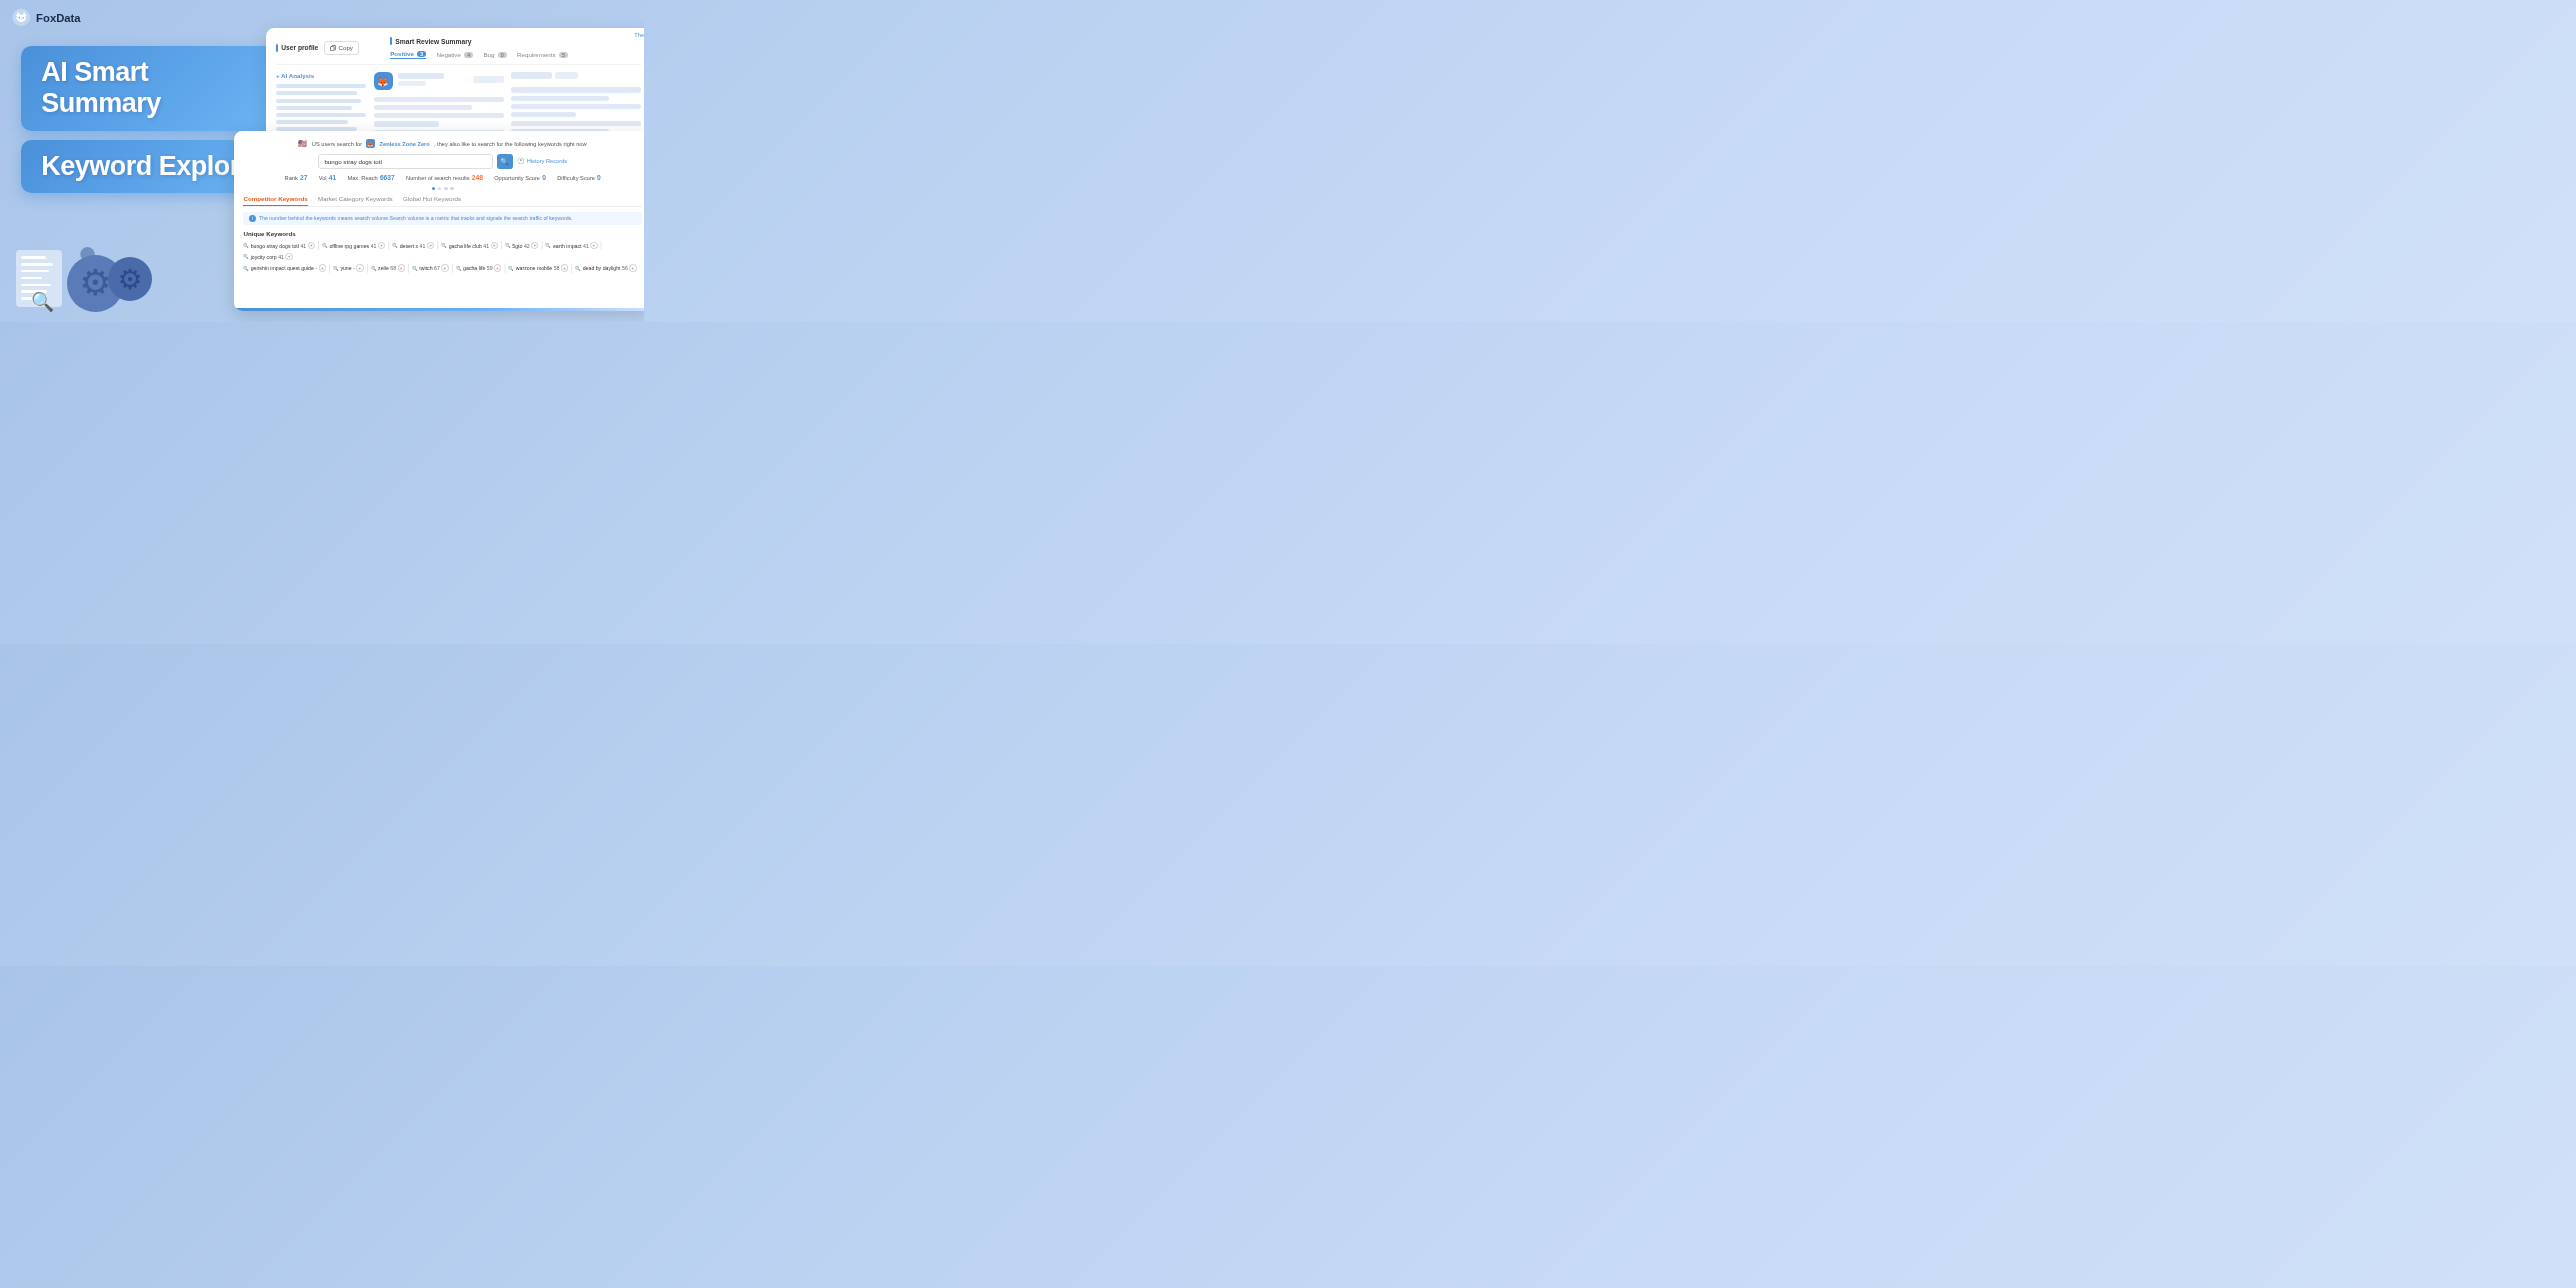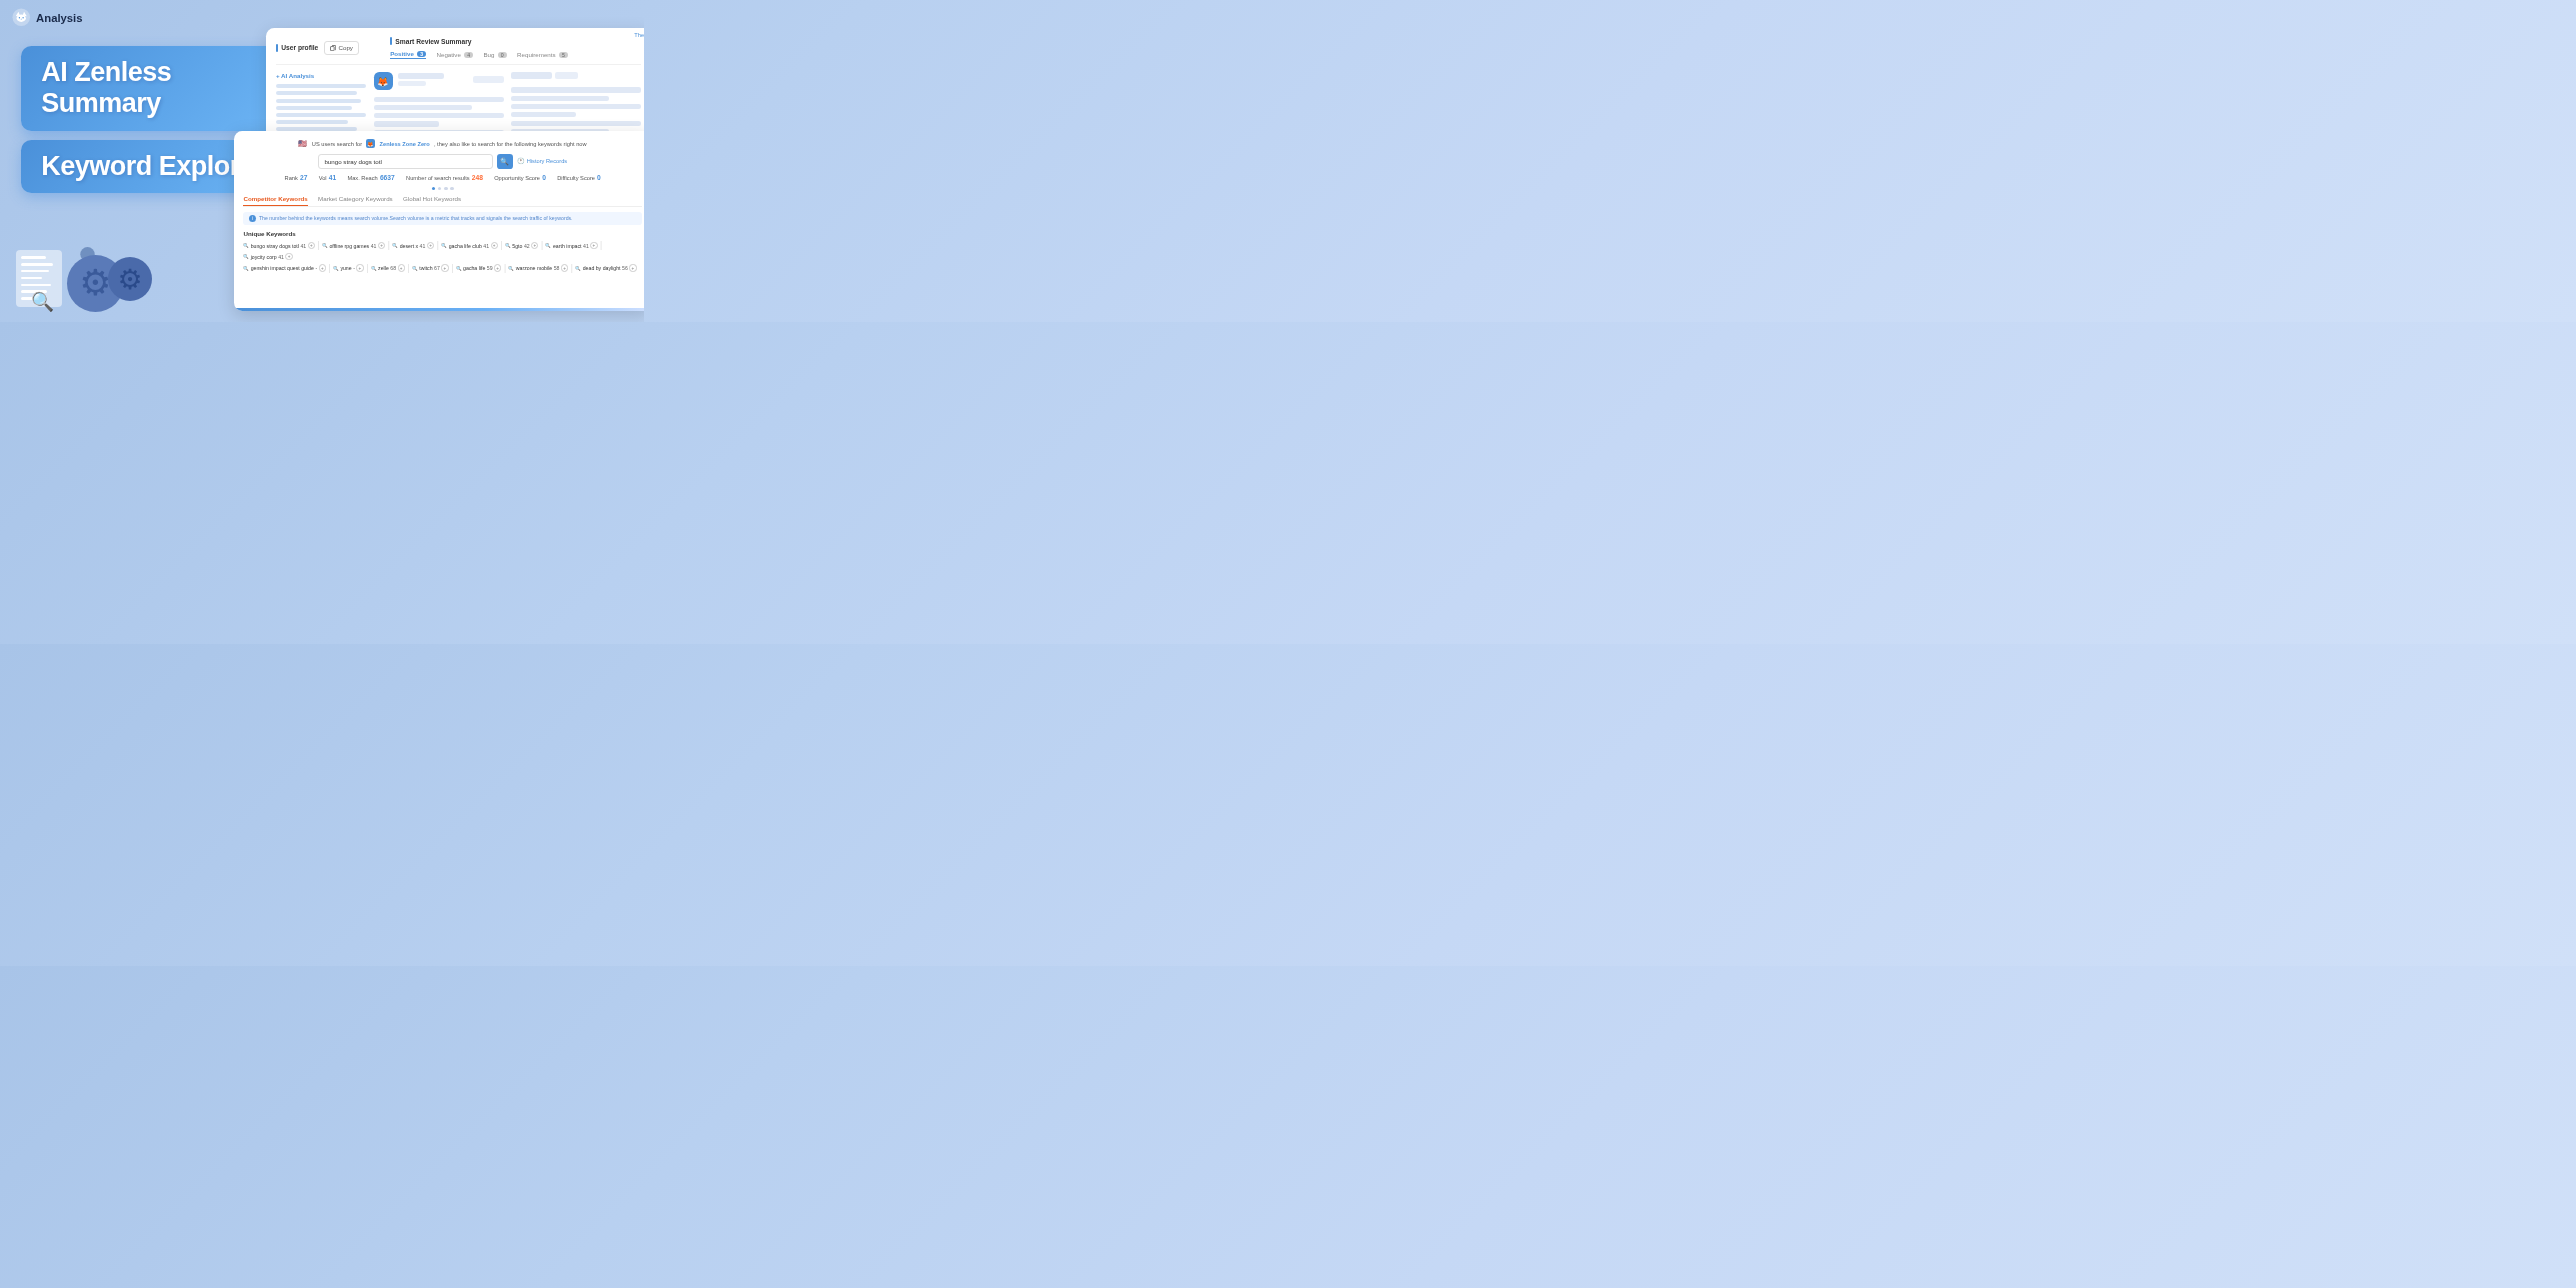--- a/index.html
+++ b/index.html
@@ -546,26 +546,26 @@
       <polygon points="32,18 26,8 23,16" fill="white"></polygon>
 
       <ellipse cx="20" cy="22" rx="10" ry="8" fill="white"></ellipse>
 
       <circle cx="16" cy="21" r="1.5" fill="#4a90d9"></circle>
       <circle cx="24" cy="21" r="1.5" fill="#4a90d9"></circle>
 
       <ellipse cx="20" cy="24" rx="1.5" ry="1" fill="#4a90d9"></ellipse>
     </svg>
   </div>
-  <span class="brand-name">Analysis</span>
+  <span class="brand-name">FoxData</span>
 </header>
 
 <div class="left-content">
   <div class="hero-button-1">
-    <span>AI Zenless Summary</span>
+    <span>AI Smart Summary</span>
   </div>
   <div class="hero-button-2">
     <span>Keyword Explore</span>
   </div>
 </div>
 
 <div class="deco-area">
   <div class="deco-doc">
     <div class="deco-doc-line" style="width:70%"></div>
     <div class="deco-doc-line" style="width:90%"></div>

